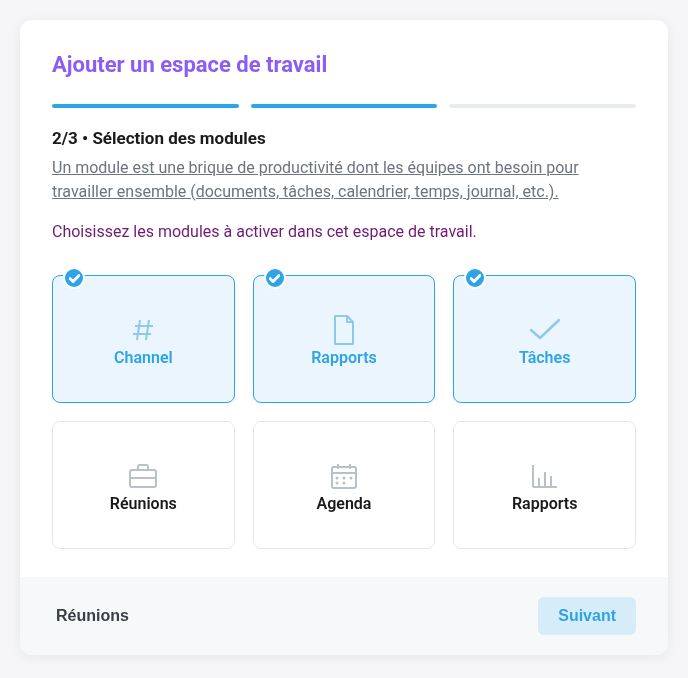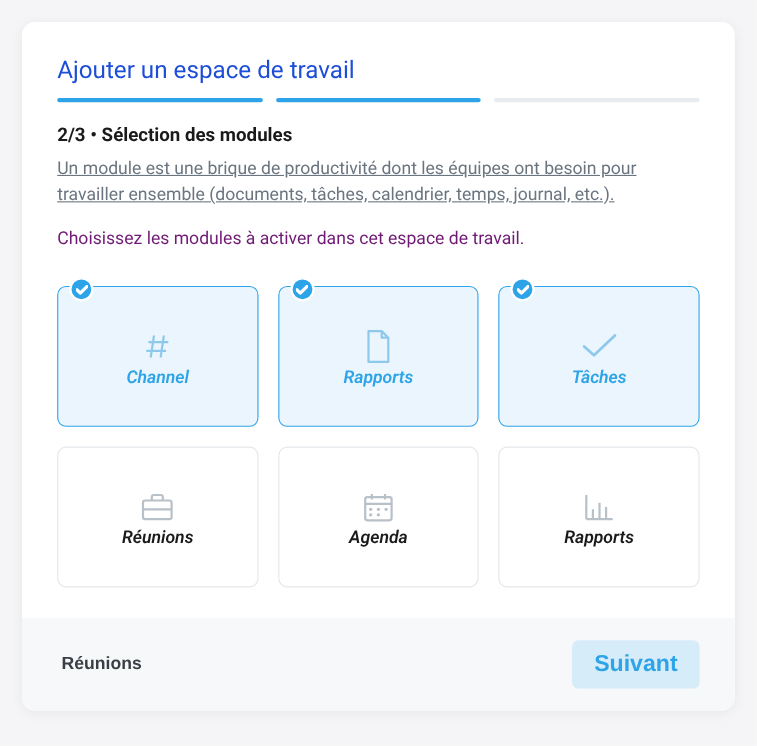--- a/index.html
+++ b/index.html
@@ -20,23 +20,23 @@
       border-radius: 12px;
       width: 648px;
       box-shadow: 0 2px 12px rgba(0,0,0,0.06);
       overflow: hidden;
     }
     .card-content {
       padding: 32px 32px 28px 32px;
     }
     .title {
       font-size: 22px;
-      font-weight: 400;
-      color: #1d4ed8;
-      margin-bottom: 12px;
+      font-weight: 700;
+      color: #8b5cf6;
+      margin-bottom: 27px;
     }
     .progress-row {
       display: flex;
       gap: 12px;
       margin-bottom: 20px;
     }
     .progress-seg {
       flex: 1;
       height: 4px;
       border-radius: 2px;
@@ -72,21 +72,20 @@
       position: relative;
       border: 1.5px solid #e3e7eb;
       border-radius: 8px;
       height: 128px;
       display: flex;
       flex-direction: column;
       align-items: center;
       justify-content: center;
       cursor: pointer;
       background: #fff;
-      font-style: italic;
     }
     .module-card.selected {
       border-color: #2ea4e8;
       background: #eaf5fd;
     }
     .module-icon {
       width: 36px;
       height: 36px;
       display: flex;
       align-items: center;
@@ -138,21 +137,21 @@
       border: none;
       font-size: 16px;
       font-weight: 600;
       color: #3a3f45;
       cursor: pointer;
       padding: 8px 4px;
     }
     .btn-next {
       background: #d6ecf9;
       border: none;
-      font-size: 21px;
+      font-size: 16px;
       font-weight: 600;
       color: #2ea4e8;
       cursor: pointer;
       padding: 10px 20px;
       border-radius: 6px;
     }
   </style>
 </head>
 <body>
 

